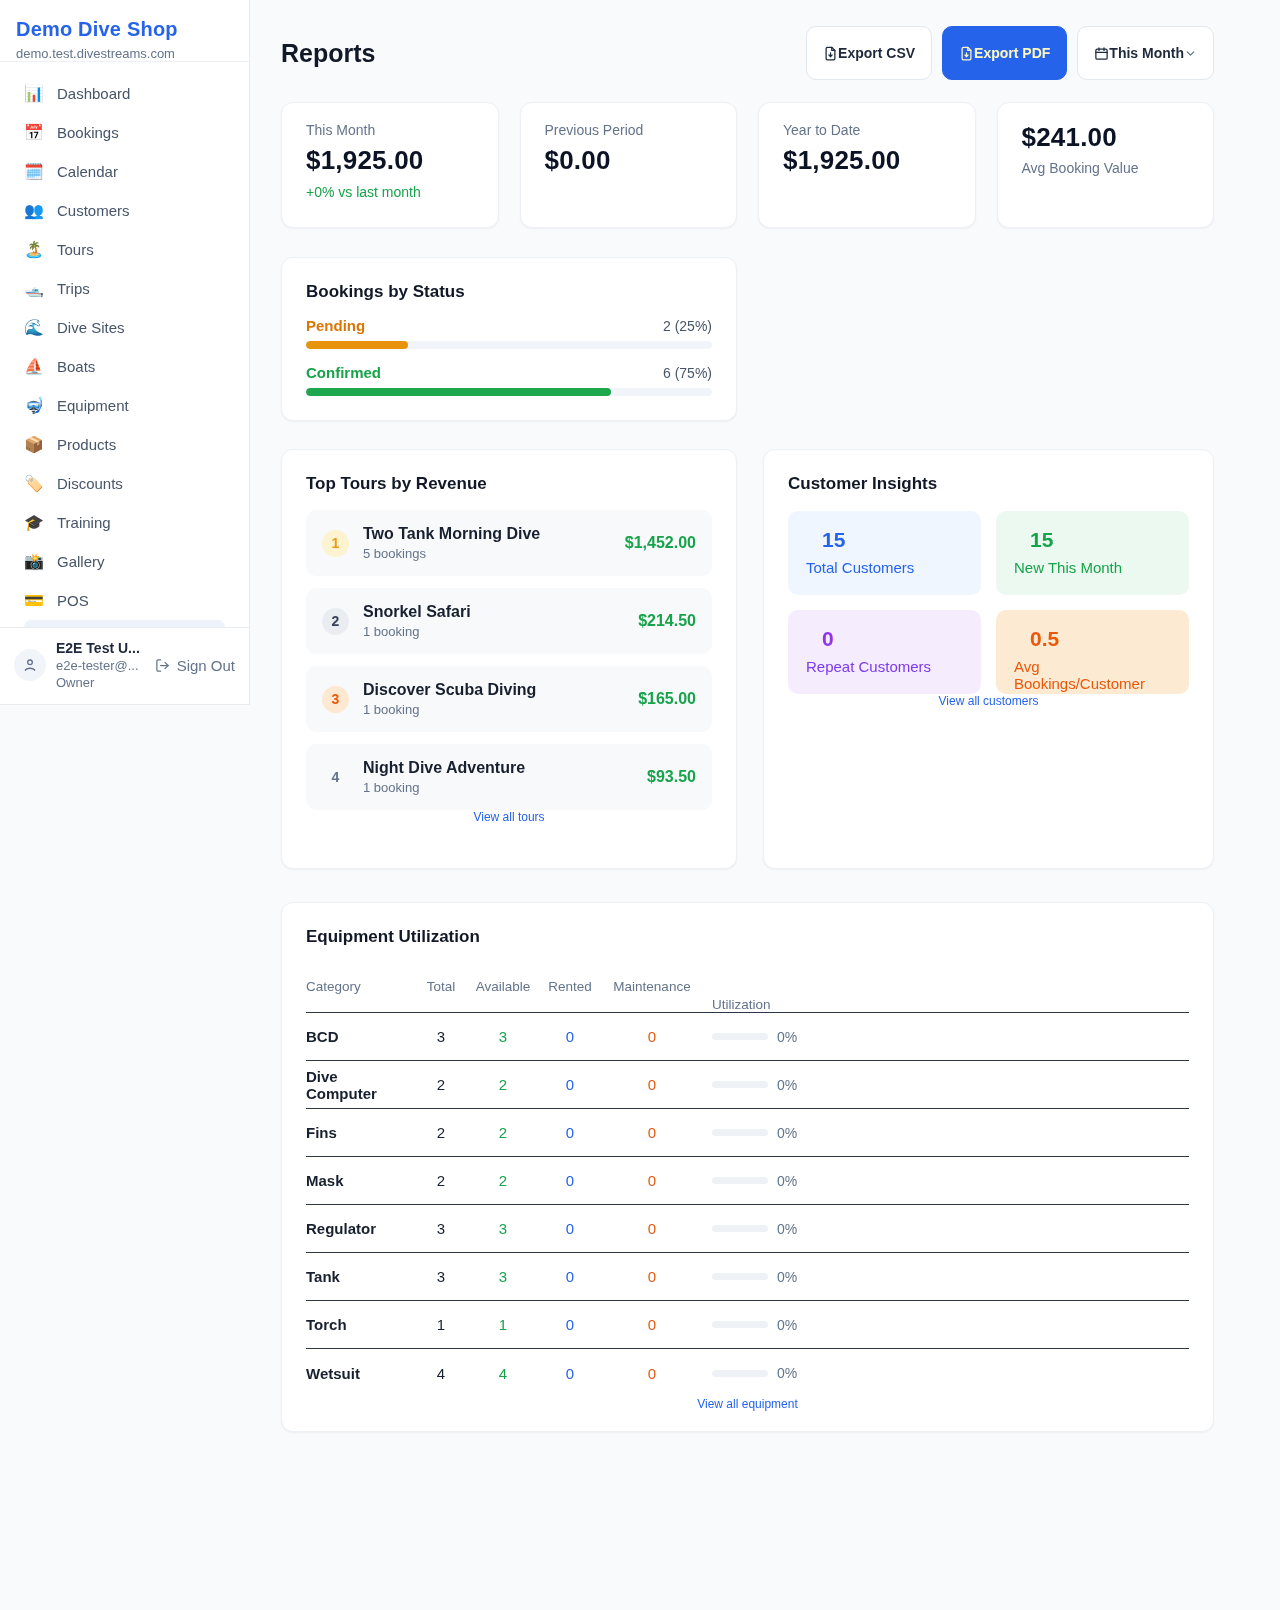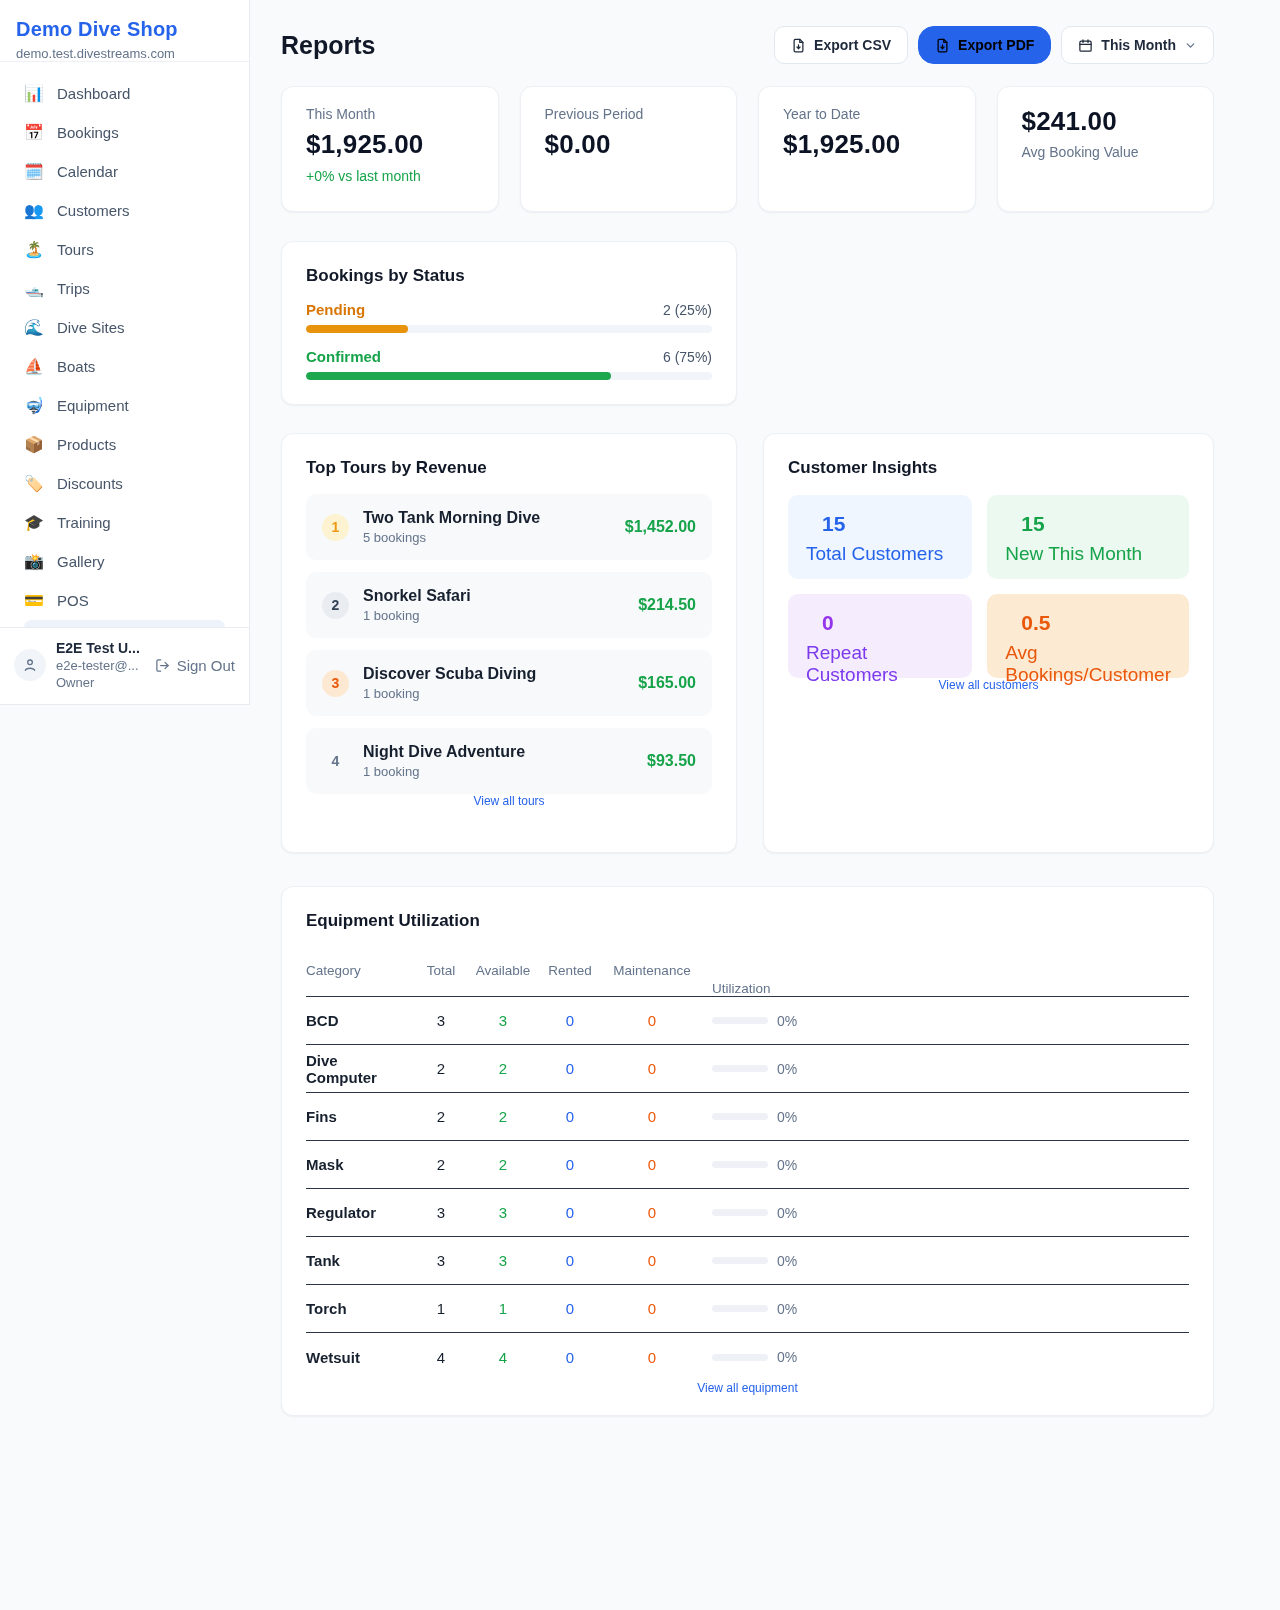--- a/index.html
+++ b/index.html
@@ -42,25 +42,25 @@
   .signout{
     display:flex; align-items:center; gap:7px; color:var(--muted); font-size:15px;
     cursor:pointer; white-space:nowrap;
   }
   
   .main{position:absolute; left:250px; top:0; width:1030px; padding:26px 66px 40px 31px;}
   .page-header{display:flex; align-items:center; justify-content:space-between; margin-bottom:22px;}
   .page-title{font-size:25px; font-weight:800; color:#111827;}
   .header-actions{display:flex; gap:10px;}
   .btn{
-    display:flex; align-items:center; gap:8px; height:38px; padding:0 16px;
+    display:flex; align-items:center; height:54px; padding:0 16px;
     border-radius:10px; font-size:14px; font-weight:700; cursor:pointer;
     border:1px solid #e2e8f0; background:#fff; color:#1e293b;
   }
-  .btn-primary{background:var(--c-accent); border-color:var(--c-accent); color:#000000;border-radius:16px;}
+  .btn-primary{background:var(--c-accent); border-color:var(--c-accent); color:#fef9c3;}
   .btn svg{flex:0 0 auto;}
   
   .card{
     background:#fff; border:1px solid var(--card-border); border-radius:12px;
     box-shadow:0 1px 2px rgba(15,23,42,.05);
   }
   .stats{display:grid; grid-template-columns:repeat(4,1fr); gap:21px; margin-bottom:29px;}
   .stat-card{padding:19px 24px; height:126px;}
   .stat-label{font-size:14px; color:var(--muted);}
   .stat-value{font-size:26px; font-weight:800; color:#0b1324; margin-top:7px; letter-spacing:.2px;}
@@ -100,21 +100,21 @@
   .rank.r4{background:transparent; color:#64748b;}
   .tour-info{flex:1; min-width:0;}
   .tour-name{font-size:16px; font-weight:700; color:#17202e;}
   .tour-sub{font-size:13px; color:var(--muted); margin-top:3px;}
   .tour-amount{font-size:16px; font-weight:700; color:var(--c-green); white-space:nowrap;}
   .view-all{display:block; text-align:center; color:var(--c-accent); font-size:12px; cursor:pointer; text-decoration:none;}
   
   .insight-grid{margin-top:17px; display:grid; grid-template-columns:1fr 1fr; gap:15px;}
   .tile{border-radius:10px; padding:17px 18px; height:84px;}
   .tile .t-value{font-size:21px; font-weight:800;margin-left:16px;}
-  .tile .t-label{font-size:19px; margin-top:7px;}
+  .tile .t-label{font-size:15px; margin-top:7px;}
   .tile.blue{background:#eff6ff;} .tile.blue .t-value,.tile.blue .t-label{color:var(--c-accent);}
   .tile.green{background:#ecf9f1;} .tile.green .t-value,.tile.green .t-label{color:var(--c-green);}
   .tile.purple{background:#f5ecfd;} .tile.purple .t-value{color:var(--c-purple);} .tile.purple .t-label{color:#7c3aed;}
   .tile.orange{background:#fcead2;} .tile.orange .t-value,.tile.orange .t-label{color:var(--c-deep-orange);}
   
   .equip-card{padding:24px 24px 20px;}
   .equip-table{margin-top:14px;}
   .t-row{
     display:grid; grid-template-columns:104px 62px 62px 72px 92px 1fr;
     align-items:center; min-height:48px; border-bottom:1px solid #2b3749;

